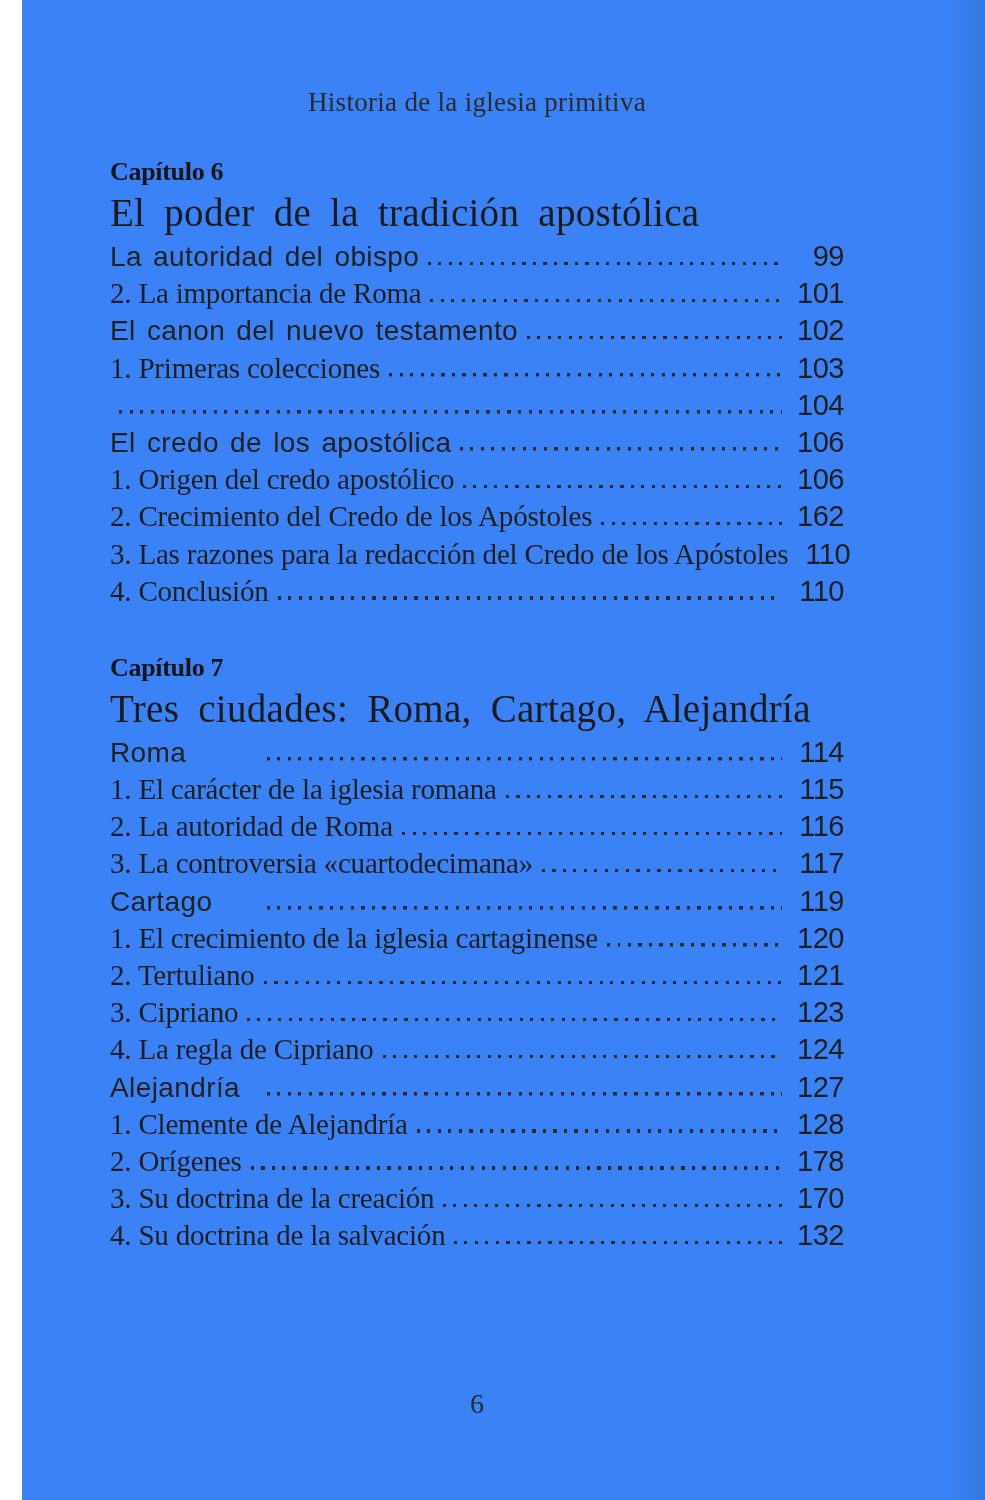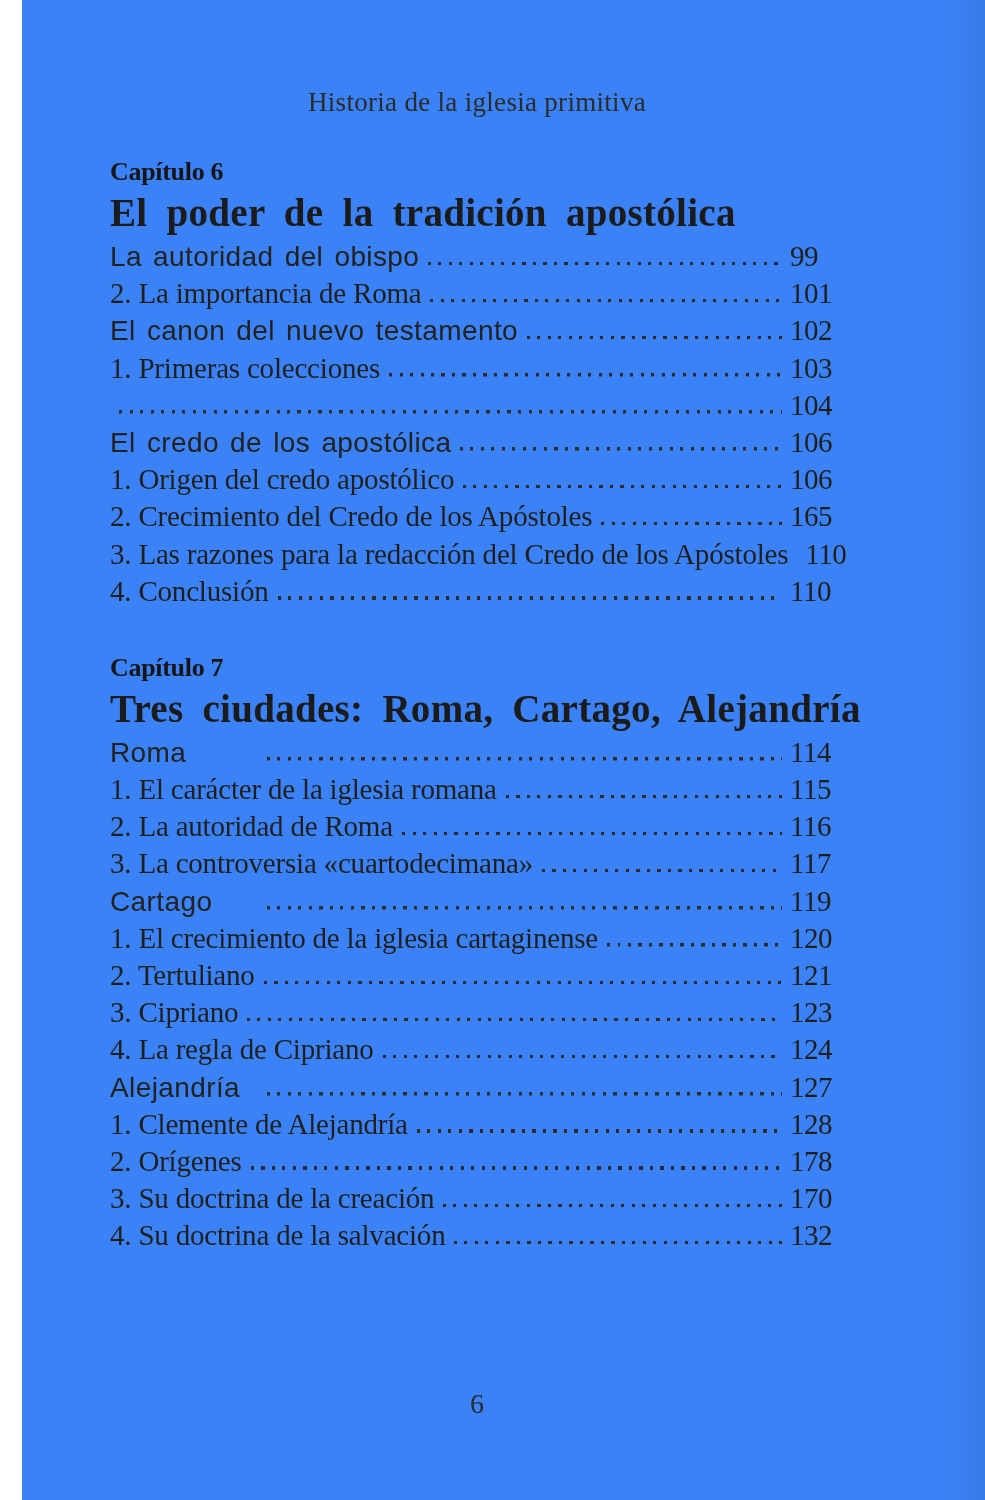--- a/index.html
+++ b/index.html
@@ -39,21 +39,21 @@
   .chapter + .chapter { margin-top:40px; }
   .chap-label {
     font-weight:bold;
     font-size:26px;
     line-height:32px;
     letter-spacing:-0.3px;
     color:#161616;
   }
   .chap-title {
     margin:0; padding:0;
-    font-weight:bold;
+    font-weight:normal;
     font-size:39px;
     line-height:50px;
     word-spacing:9px;
     letter-spacing:0.3px;
     color:#1b1b1b;
     white-space:nowrap;
   }
   .toc { margin-top:2px; }
   .row {
     display:flex;
@@ -81,22 +81,22 @@
     transform:translateY(-1px);
     background-image:repeating-linear-gradient(to right,
       #2b2b2b 0px, #2b2b2b 3px,
       rgba(0,0,0,0) 3px, rgba(0,0,0,0) 10.5px);
     background-size:auto 3.5px;
     background-repeat:repeat-x;
     background-position:left bottom;
   }
   .pg {
     width:54px;
-    text-align:left;
-    font-family:Liberation Serif, serif;
+    text-align:right;
+    font-family:Liberation Sans, sans-serif;
     font-size:29px;
     letter-spacing:-0.5px;
     white-space:nowrap;
   }
   .page-footer {
     position:absolute;
     left:88px; top:1388px;
     width:734px;
     text-align:center;
     font-size:28px;
@@ -145,21 +145,21 @@
             <span class="pg">106</span>
           </div>
           <div class="row sub">
             <span class="t">1. Origen del credo apostólico</span>
             <span class="dots"></span>
             <span class="pg">106</span>
           </div>
           <div class="row sub">
             <span class="t">2. Crecimiento del Credo de los Apóstoles</span>
             <span class="dots"></span>
-            <span class="pg">165</span>
+            <span class="pg">162</span>
           </div>
           <div class="row sub">
             <span class="t">3. Las razones para la redacción del Credo de los Apóstoles</span>
             <span class="dots"></span>
             <span class="pg">110</span>
           </div>
           <div class="row sub">
             <span class="t">4. Conclusión</span>
             <span class="dots"></span>
             <span class="pg">110</span>

